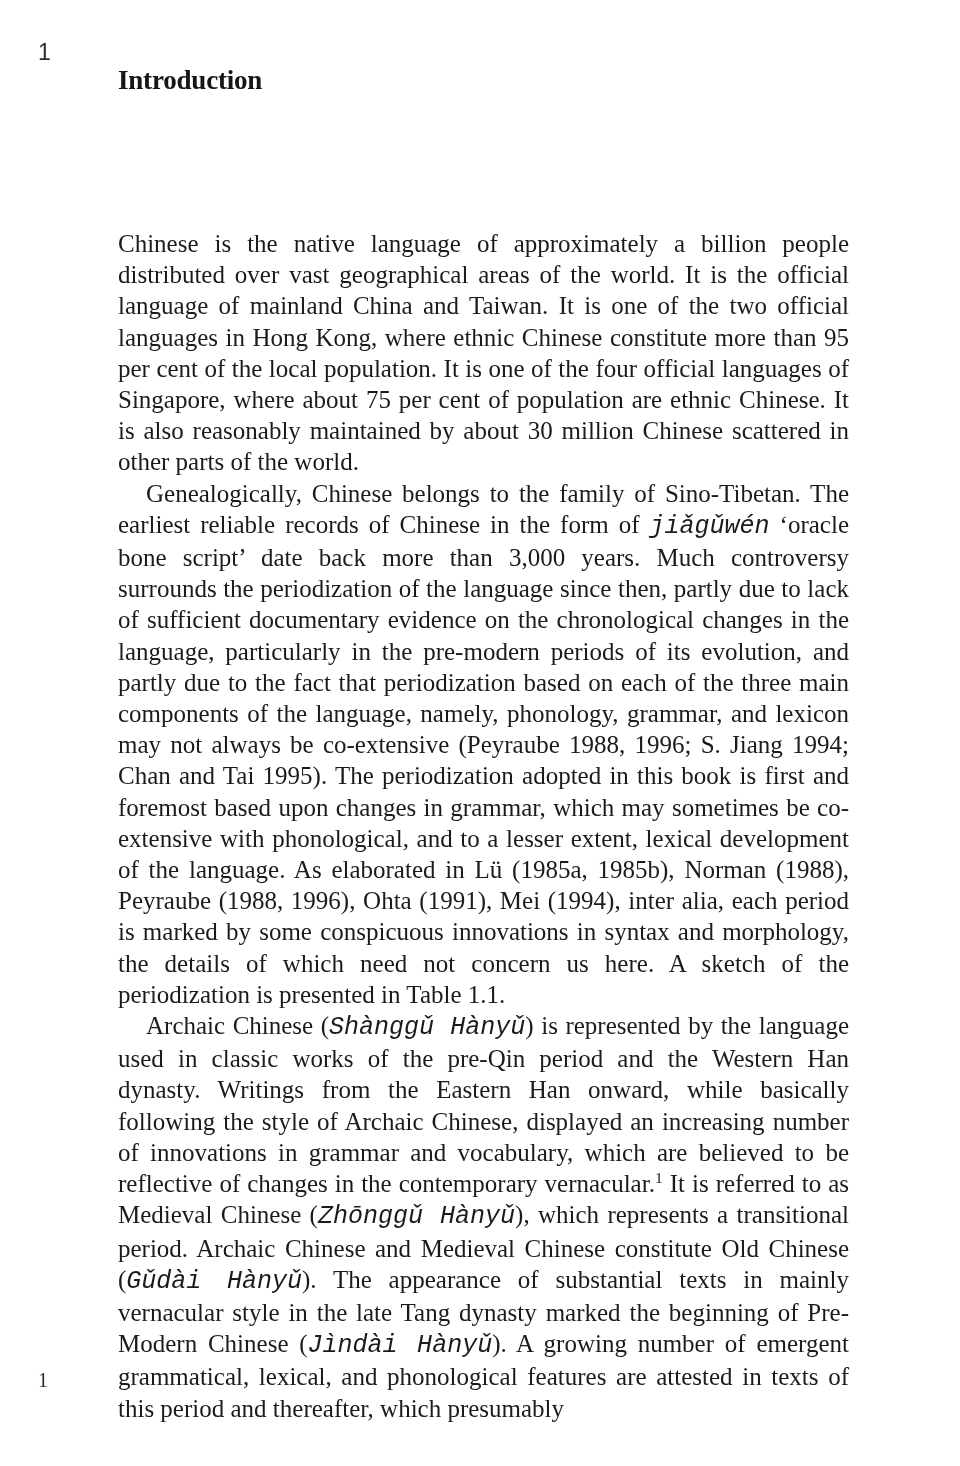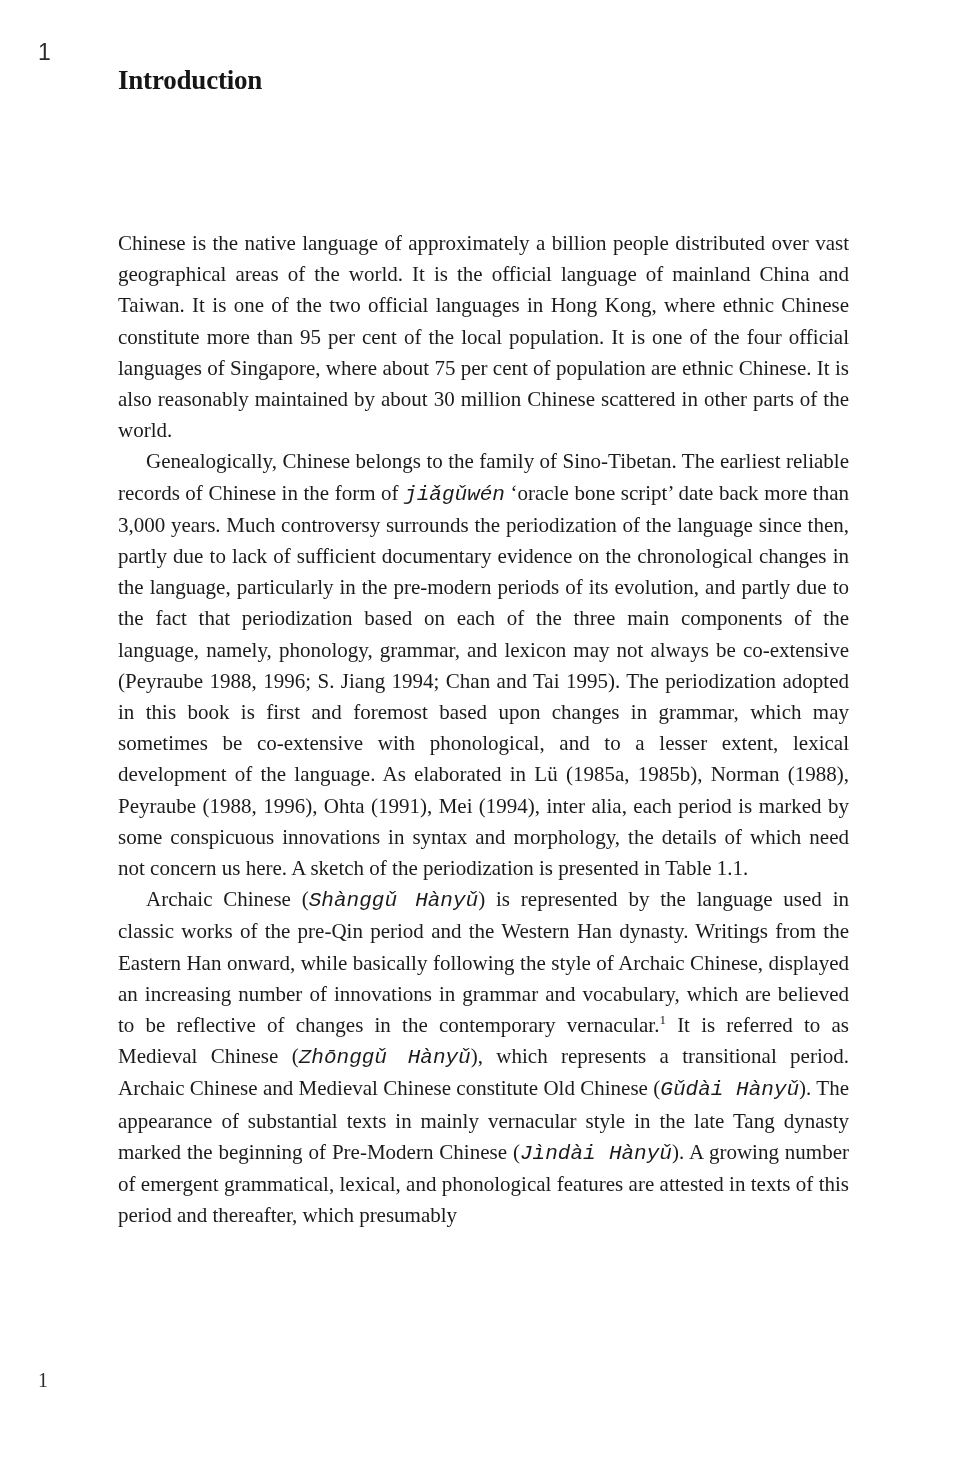--- a/index.html
+++ b/index.html
@@ -61,21 +61,21 @@
 
   
   .textblock {
     position: absolute;
     left: 118px;
     top: 228px;
     width: 731px;
   }
   .para {
     margin: 0;
-    font-size: 21px;
+    font-size: 25px;
     line-height: 31.2px;
     text-align: justify;
     text-justify: inter-word;
     hyphens: none;
     color: #1b1b1b;
   }
   .para.indent {
     text-indent: 28px;
   }
   .para i {

